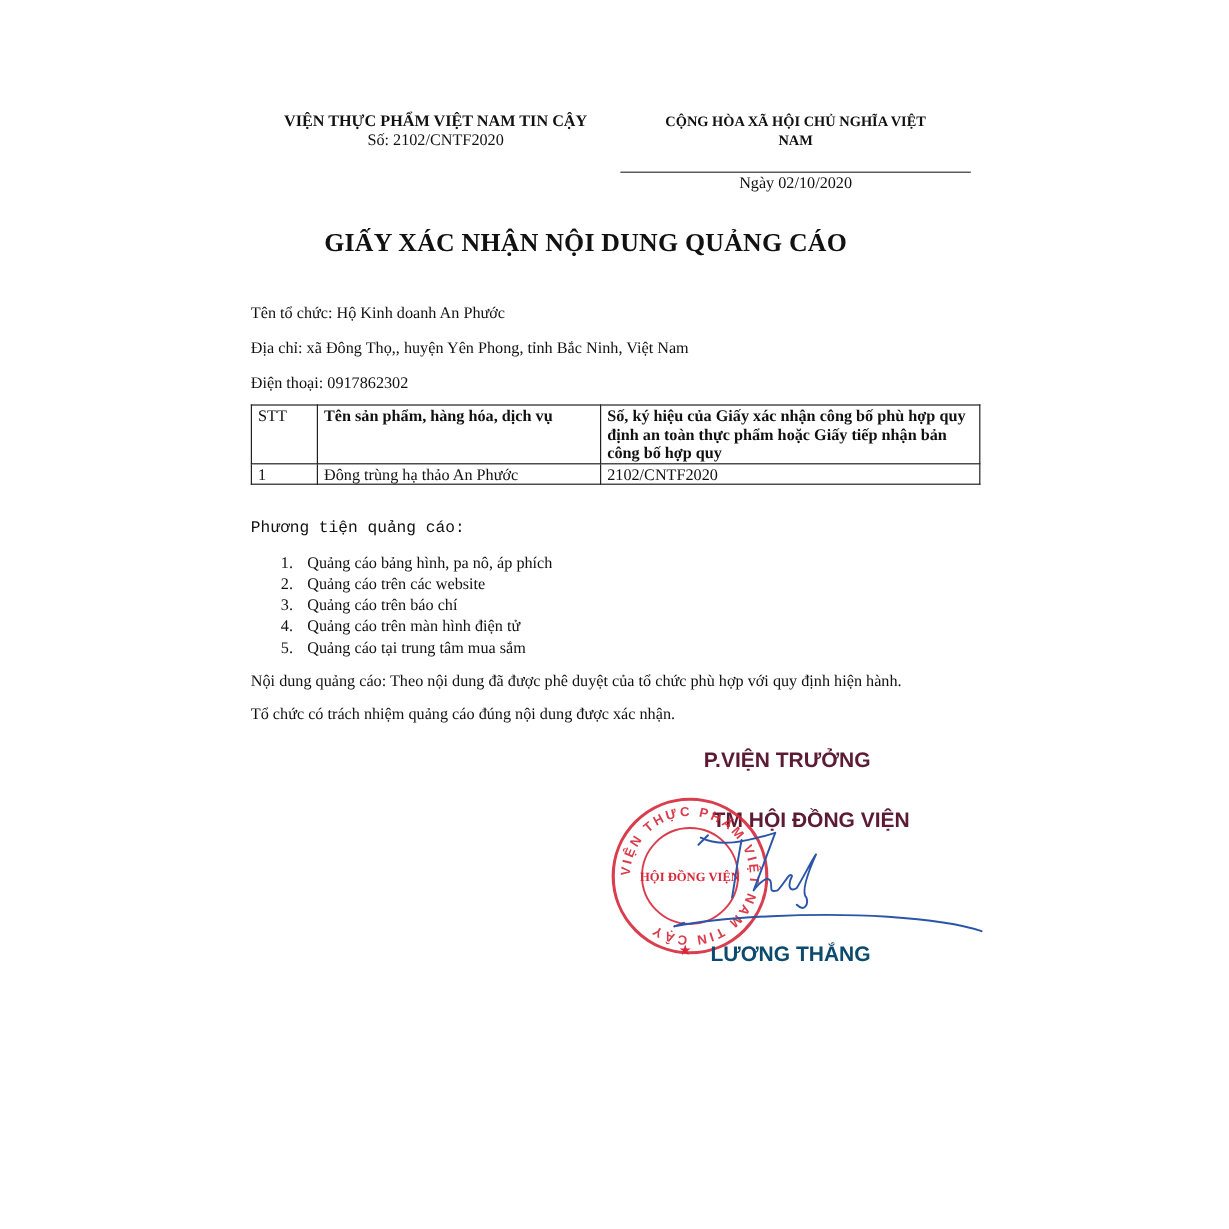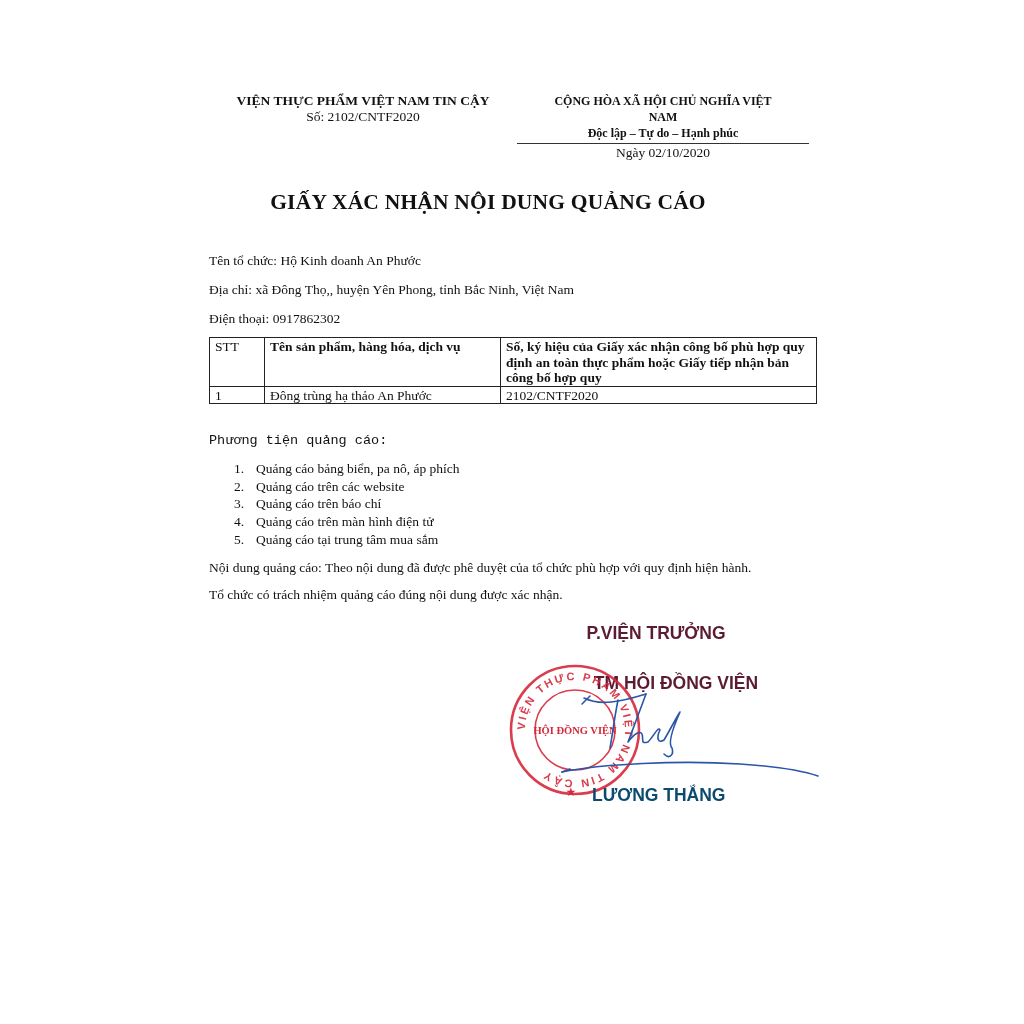--- a/index.html
+++ b/index.html
@@ -105,21 +105,20 @@
 <body>
 
 <div class="abs hdr-left">
   <div class="org">VIỆN THỰC PHẨM VIỆT NAM TIN CẬY</div>
   <div>Số: 2102/CNTF2020</div>
 </div>
 
 <div class="abs hdr-right">
   <div class="nation">CỘNG HÒA XÃ HỘI CHỦ NGHĨA VIỆT</div>
   <div class="nation">NAM</div>
-  <div class="motto">Độc lập – Tự do – Hạnh phúc</div>
 </div>
 <div class="abs hdr-rule"></div>
 <div class="abs hdr-date">Ngày 02/10/2020</div>
 
 <div class="abs doc-title">GIẤY XÁC NHẬN NỘI DUNG QUẢNG CÁO</div>
 
 <div class="abs info info-org">Tên tổ chức: Hộ Kinh doanh An Phước</div>
 <div class="abs info info-addr">Địa chỉ: xã Đông Thọ,, huyện Yên Phong, tỉnh Bắc Ninh, Việt Nam</div>
 <div class="abs info info-phone">Điện thoại: 0917862302</div>
 
@@ -133,21 +132,21 @@
   <tr>
     <td class="c1">1</td>
     <td class="c2">Đông trùng hạ thảo An Phước</td>
     <td class="c3">2102/CNTF2020</td>
   </tr>
 </tbody>
   </table>
 
 <div class="abs channels-label">Phương tiện quảng cáo:</div>
 <ol class="abs channels">
-  <li><span class="num">1.</span><span>Quảng cáo bảng biển, pa nô, áp phích</span></li>
+  <li><span class="num">1.</span><span>Quảng cáo bảng hình, pa nô, áp phích</span></li>
   <li><span class="num">2.</span><span>Quảng cáo trên các website</span></li>
   <li><span class="num">3.</span><span>Quảng cáo trên báo chí</span></li>
   <li><span class="num">4.</span><span>Quảng cáo trên màn hình điện tử</span></li>
   <li><span class="num">5.</span><span>Quảng cáo tại trung tâm mua sắm</span></li>
 </ol>
 
 <div class="abs content-line">Nội dung quảng cáo: Theo nội dung đã được phê duyệt của tổ chức phù hợp với quy định hiện hành.</div>
 <div class="abs resp-line">Tổ chức có trách nhiệm quảng cáo đúng nội dung được xác nhận.</div>
 
 <div class="abs sig-title sig-t1">TM HỘI ĐỒNG VIỆN</div>

